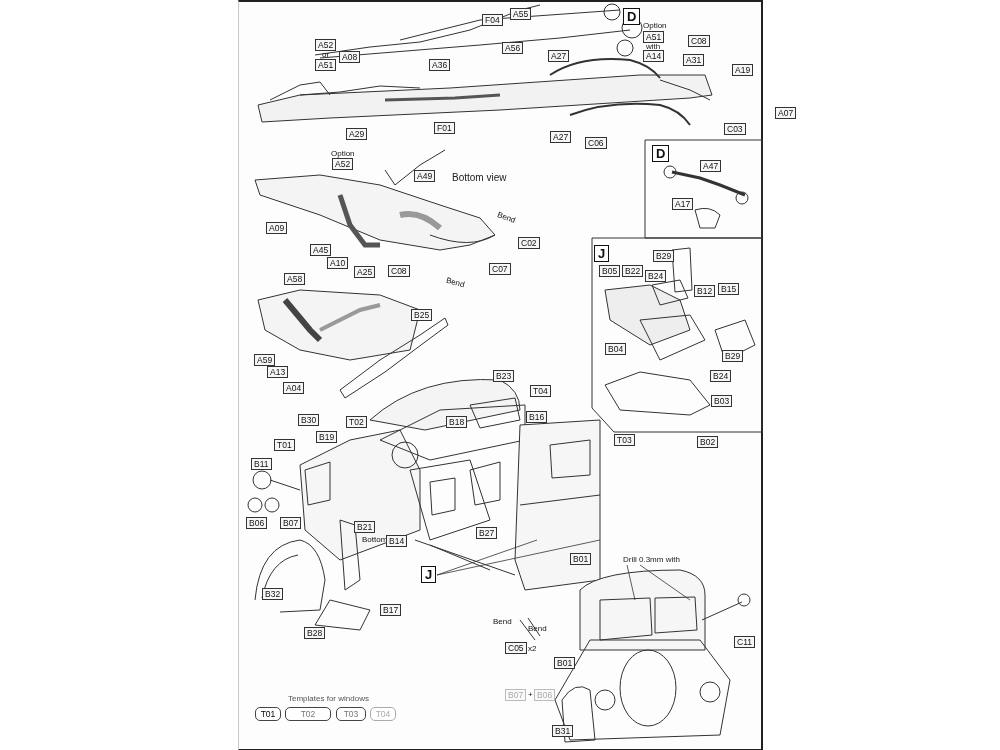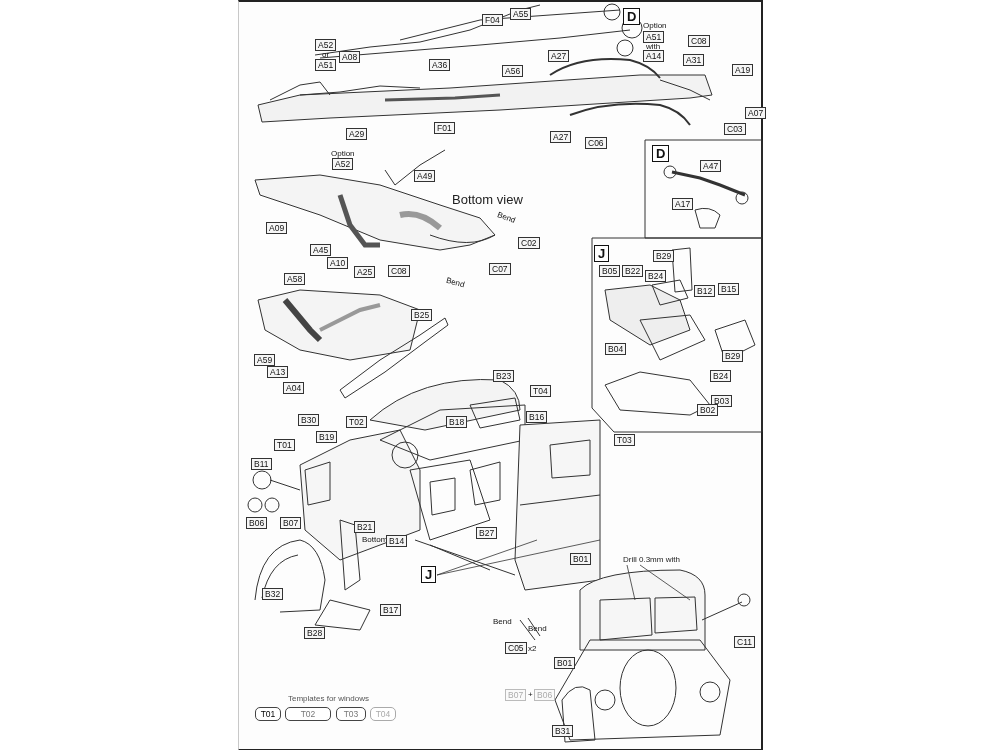--- a/index.html
+++ b/index.html
@@ -110,45 +110,45 @@
   </g>
 </svg>
 
 <span class="lbl" style="left:510px;top:8px">A55</span>
 <span class="lbl" style="left:482px;top:14px">F04</span>
 <span class="big" style="left:623px;top:8px">D</span>
 <span class="txt" style="left:643px;top:21px">Option</span>
 <span class="lbl" style="left:643px;top:31px">A51</span>
 <span class="txt" style="left:646px;top:42px">with</span>
 <span class="lbl" style="left:643px;top:50px">A14</span>
-<span class="lbl" style="left:502px;top:65px">A56</span>
+<span class="lbl" style="left:502px;top:42px">A56</span>
 <span class="lbl" style="left:548px;top:50px">A27</span>
 <span class="lbl" style="left:688px;top:35px">C08</span>
 <span class="lbl" style="left:683px;top:54px">A31</span>
 <span class="lbl" style="left:732px;top:64px">A19</span>
-<span class="lbl" style="left:745px;top:107px">A07</span>
+<span class="lbl" style="left:775px;top:107px">A07</span>
 <span class="lbl" style="left:724px;top:123px">C03</span>
 <span class="lbl" style="left:585px;top:137px">C06</span>
 <span class="lbl" style="left:550px;top:131px">A27</span>
 <span class="lbl" style="left:315px;top:39px">A52</span>
 <span class="txt" style="left:322px;top:50px">or</span>
 <span class="lbl" style="left:315px;top:59px">A51</span>
 <span class="lbl" style="left:339px;top:51px">A08</span>
 <span class="lbl" style="left:429px;top:59px">A36</span>
 <span class="lbl" style="left:434px;top:122px">F01</span>
 <span class="lbl" style="left:346px;top:128px">A29</span>
 
 <span class="big" style="left:652px;top:145px">D</span>
 <span class="lbl" style="left:700px;top:160px">A47</span>
 <span class="lbl" style="left:672px;top:198px">A17</span>
 
 <span class="txt" style="left:331px;top:149px">Option</span>
 <span class="lbl" style="left:332px;top:158px">A52</span>
 <span class="lbl" style="left:414px;top:170px">A49</span>
-<span class="note" style="left:452px;top:192px;font-size:13px">Bottom view</span>
+<span class="note" style="left:452px;top:172px;font-size:10px">Bottom view</span>
 <span class="txt" style="left:497px;top:213px;transform:rotate(20deg)">Bend</span>
 <span class="lbl" style="left:518px;top:237px">C02</span>
 <span class="lbl" style="left:266px;top:222px">A09</span>
 <span class="lbl" style="left:310px;top:244px">A45</span>
 <span class="lbl" style="left:327px;top:257px">A10</span>
 <span class="lbl" style="left:354px;top:266px">A25</span>
 <span class="lbl" style="left:388px;top:265px">C08</span>
 <span class="lbl" style="left:489px;top:263px">C07</span>
 <span class="txt" style="left:446px;top:278px;transform:rotate(15deg)">Bend</span>
 
@@ -162,21 +162,21 @@
 <span class="lbl" style="left:653px;top:250px">B29</span>
 <span class="lbl" style="left:599px;top:265px">B05</span>
 <span class="lbl" style="left:622px;top:265px">B22</span>
 <span class="lbl" style="left:645px;top:270px">B24</span>
 <span class="lbl" style="left:694px;top:285px">B12</span>
 <span class="lbl" style="left:718px;top:283px">B15</span>
 <span class="lbl" style="left:605px;top:343px">B04</span>
 <span class="lbl" style="left:722px;top:350px">B29</span>
 <span class="lbl" style="left:710px;top:370px">B24</span>
 <span class="lbl" style="left:711px;top:395px">B03</span>
-<span class="lbl" style="left:697px;top:404px">B02</span>
+<span class="lbl" style="left:697px;top:436px">B02</span>
 
 <span class="lbl" style="left:493px;top:370px">B23</span>
 <span class="lbl" style="left:530px;top:385px">T04</span>
 <span class="lbl" style="left:298px;top:414px">B30</span>
 <span class="lbl" style="left:346px;top:416px">T02</span>
 <span class="lbl" style="left:446px;top:416px">B18</span>
 <span class="lbl" style="left:526px;top:411px">B16</span>
 <span class="lbl" style="left:316px;top:431px">B19</span>
 <span class="lbl" style="left:614px;top:434px">T03</span>
 <span class="lbl" style="left:274px;top:439px">T01</span>

